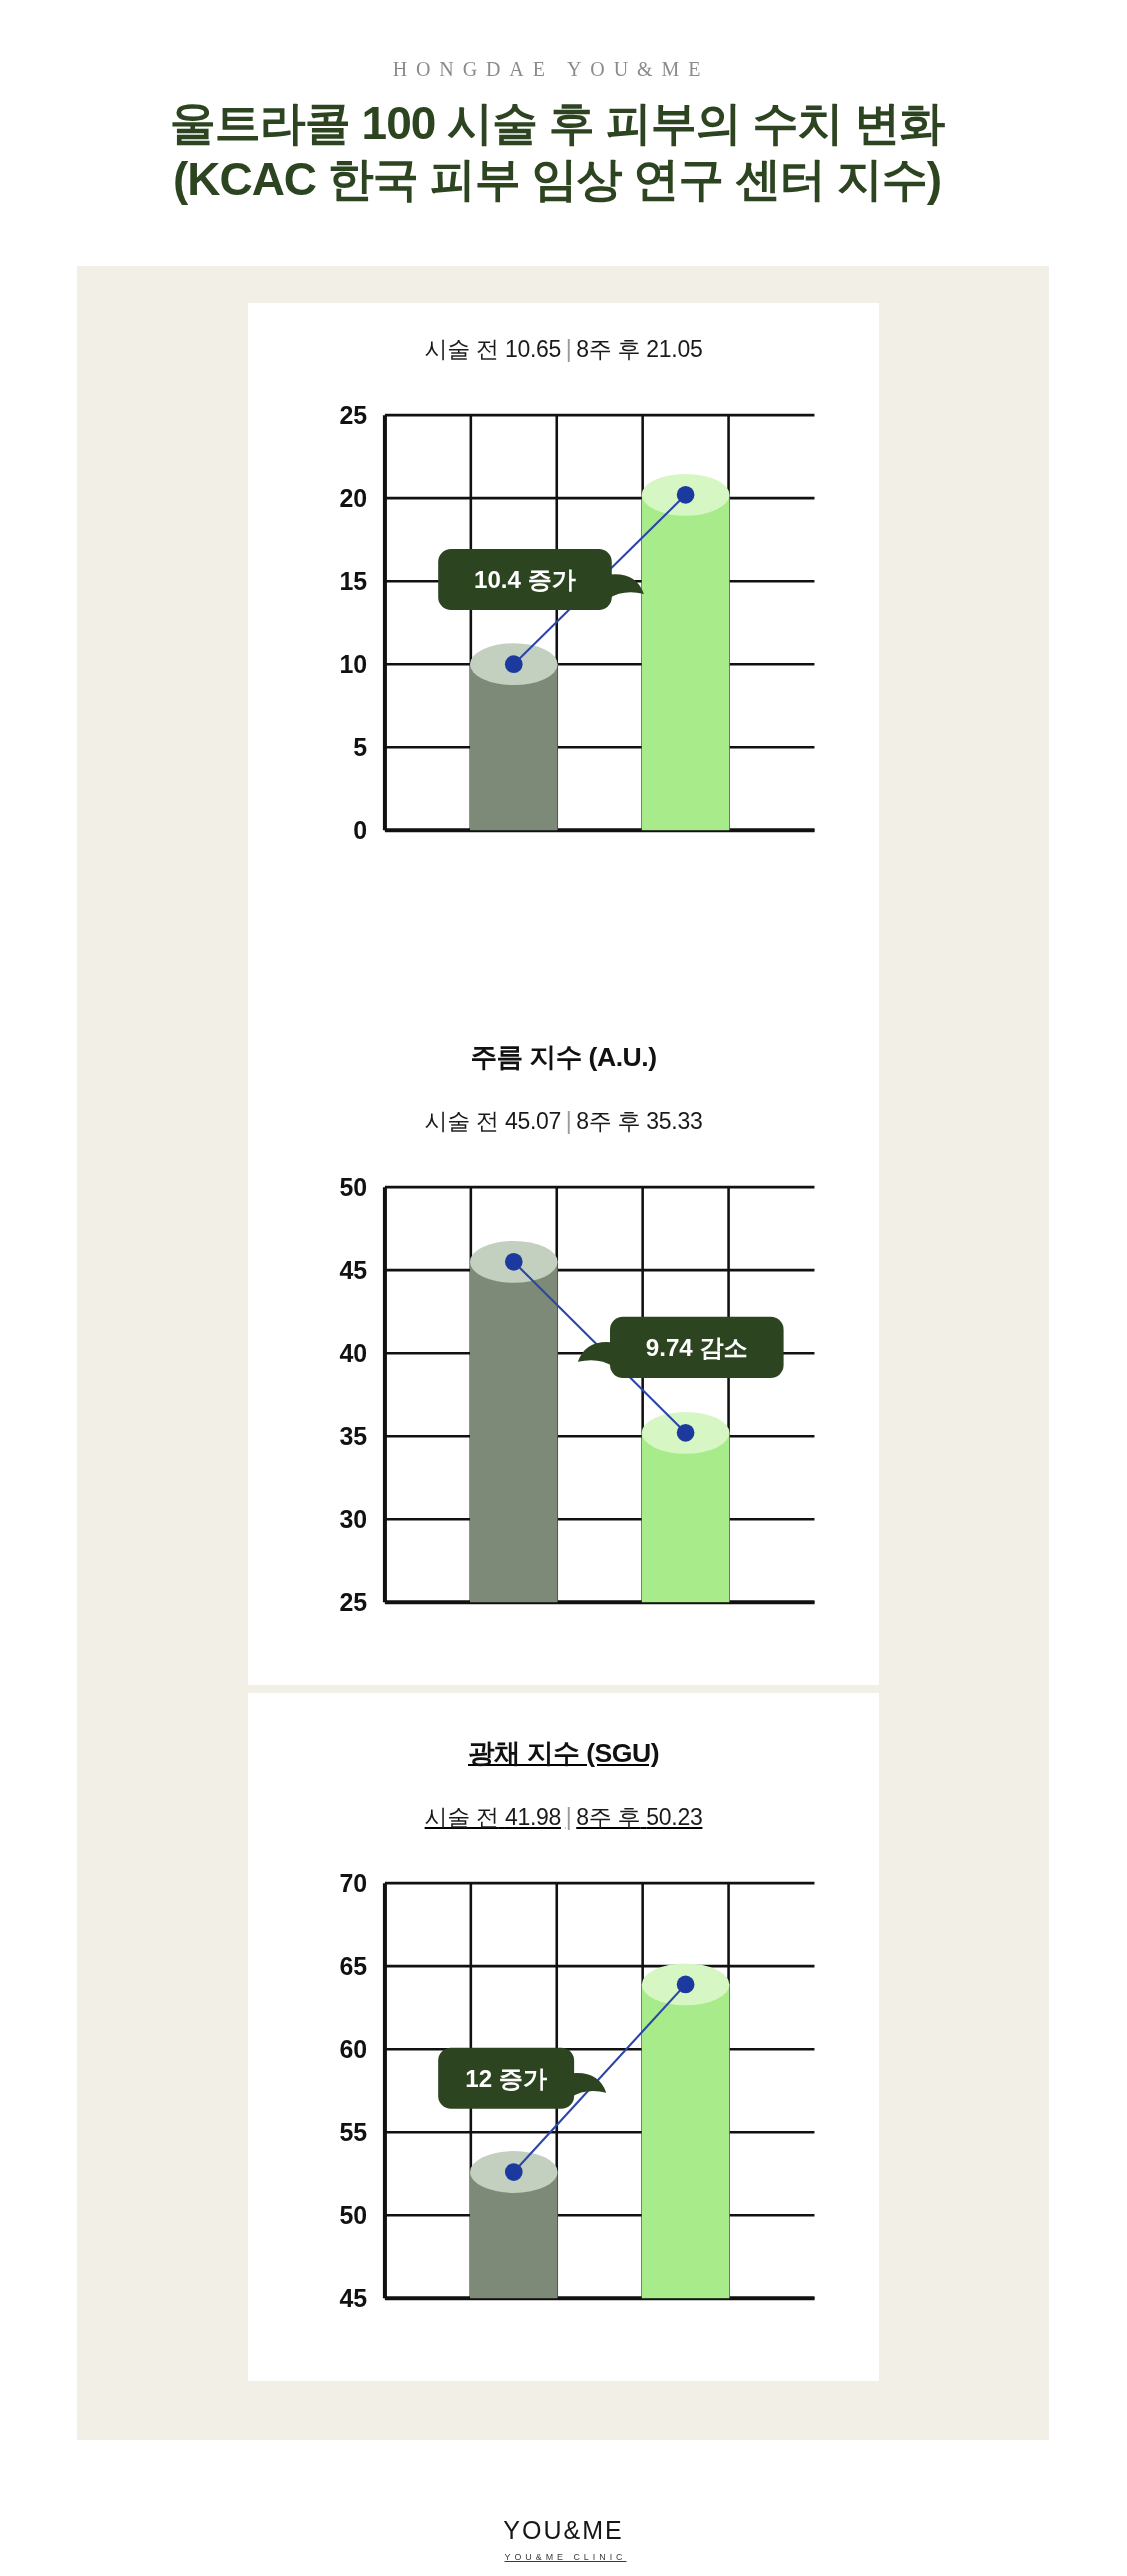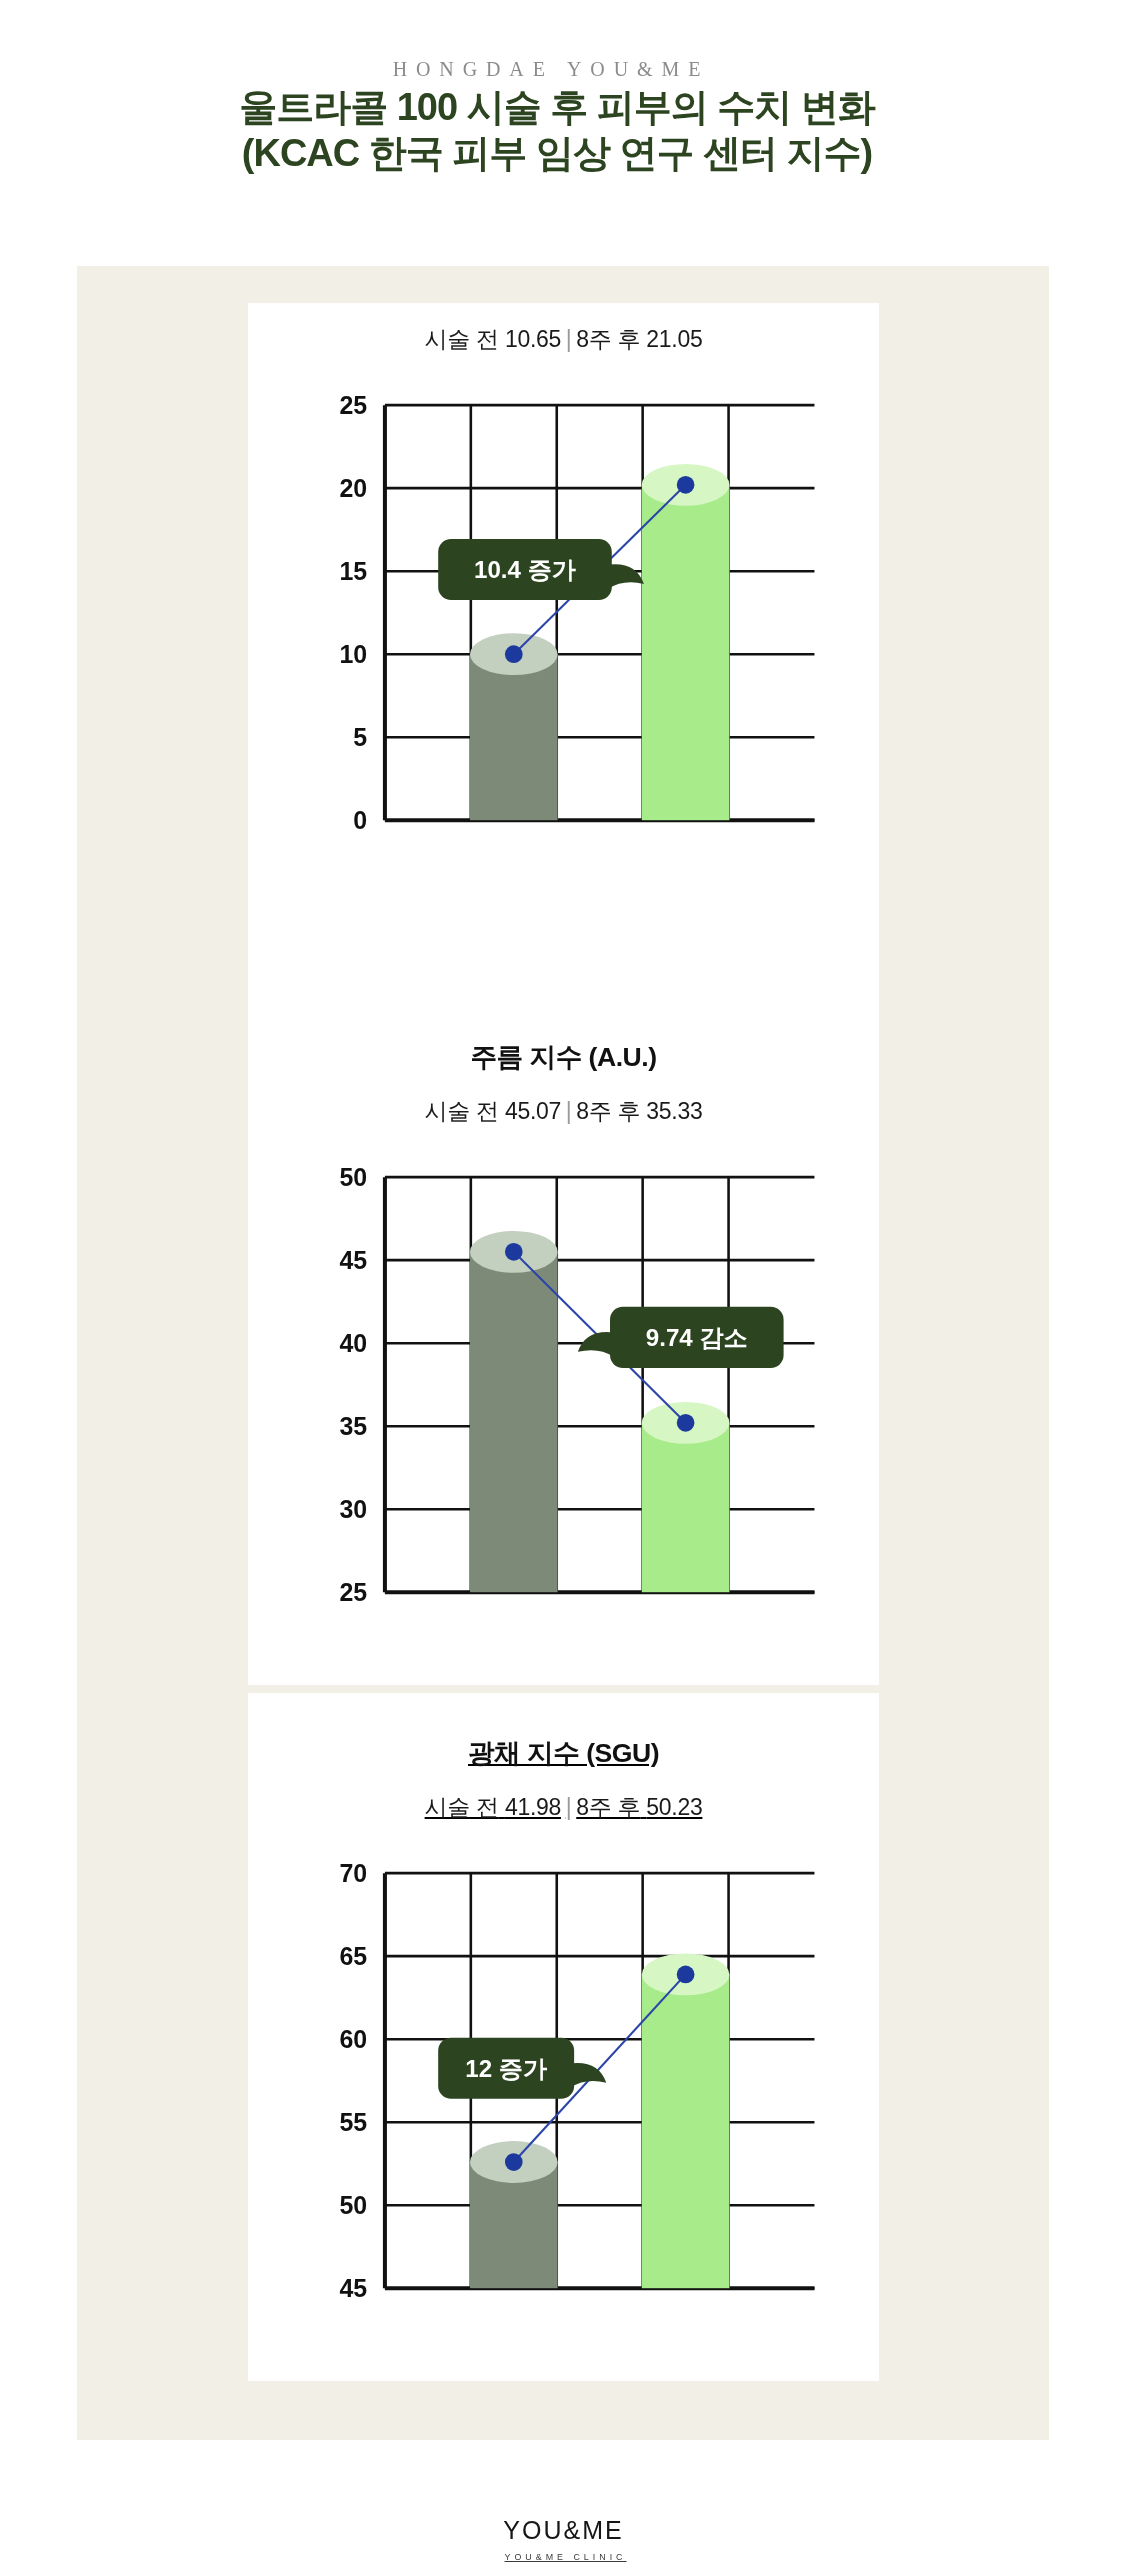--- a/index.html
+++ b/index.html
@@ -21,22 +21,22 @@
   .brand-eyebrow {
     font-family: "Liberation Serif", "DejaVu Serif", serif;
     font-size: 20px;
     letter-spacing: 8.9px;
     color: #8b8b8b;
     text-indent: 8.9px;
     font-weight: 400;
   }
 
   .main-title {
-    margin-top: 3px;
-    font-size: 38px;
+    margin-top: 14px;
+    font-size: 46px;
     font-weight: 700;
     color: #2d4420;
     line-height: 1.22;
     letter-spacing: -1px;
     padding-left: 21px;
   }
   .main-title .line2 { display: block; }
 
   
   .panel {
@@ -65,21 +65,21 @@
     font-weight: 700;
     color: #111111;
     padding-top: 42px;
     letter-spacing: -0.5px;
   }
   .chart-subtitle {
     text-align: center;
     font-size: 23px;
     font-weight: 400;
     color: #1a1a1a;
-    margin-top: 21px;
+    margin-top: 31px;
     letter-spacing: -0.3px;
   }
   .chart-subtitle .divider {
     color: #9a9a9a;
     font-weight: 300;
     padding: 0 4.8px;
   }
 
   .plot-wrap { position: relative; margin-top: 21px; }
   .plot-svg { display: block; margin: 0 auto; }

